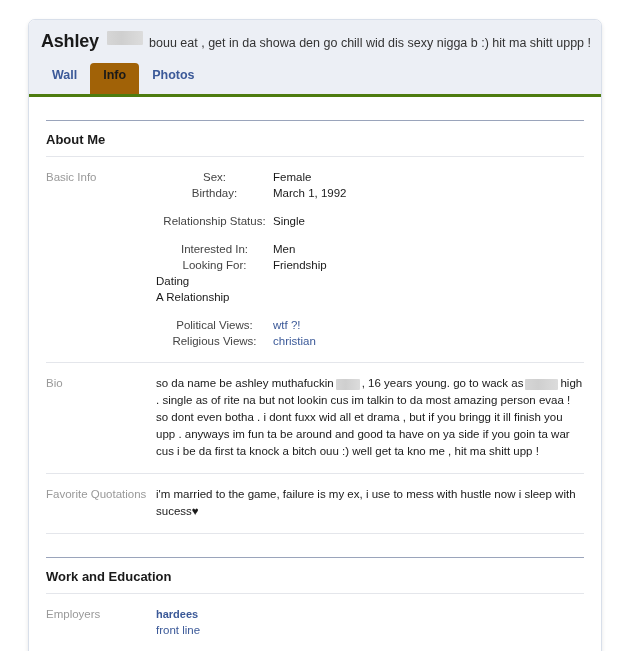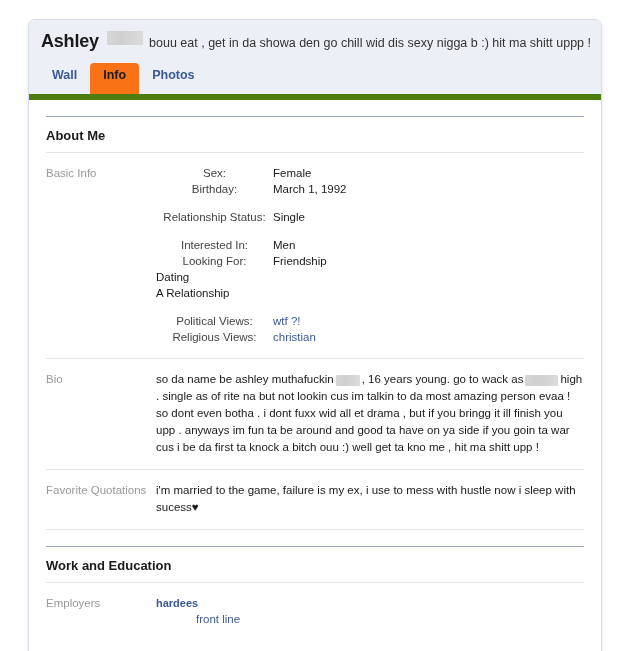--- a/index.html
+++ b/index.html
@@ -23,21 +23,21 @@
     border: 1px solid #d8dfea;
     border-radius: 7px;
     box-shadow: 0 2px 4px rgba(0,0,0,0.10);
     box-sizing: border-box;
     overflow: hidden;
   }
 
   
   .card-header {
     background: #eceff5;
-    border-bottom: 6px solid #4d7c0f;
+    border-bottom: 3px solid #4d7c0f;
     padding: 11px 0 0 0;
   }
   .header-line {
     display: flex;
     align-items: baseline;
     padding: 0 10px 0 12px;
     white-space: nowrap;
     overflow: hidden;
   }
   .profile-name {
@@ -75,38 +75,38 @@
   .tab {
     font-size: 12.5px;
     font-weight: bold;
     color: #3b5998;
     padding: 5px 13px 12px 13px;
     border-radius: 4px 4px 0 0;
     line-height: 14px;
     cursor: pointer;
   }
   .tab.active {
-    background: #f97316;
+    background: #a16207;
     color: #1a1a1a;
   }
 
   
   .card-body {
     padding: 0 17px 18px 17px;
     background: #ffffff;
   }
 
   .section-title {
     font-size: 13px;
     font-weight: bold;
     color: #1a1a1a;
     border-top: 1px solid #9aa4bb;
     border-bottom: 1px solid #e4e6eb;
     padding: 11px 0 9px 0;
-    margin-top: 16px;
+    margin-top: 23px;
   }
 
   .row {
     display: flex;
     padding: 12px 0 13px 0;
     border-bottom: 1px solid #e4e6eb;
   }
   .row.no-border {
     border-bottom: none;
   }
@@ -186,21 +186,20 @@
     font-weight: bold;
     color: #3b5998;
     line-height: 16px;
     cursor: pointer;
   }
   .employer-secondary {
     font-size: 11.5px;
     color: #3b5998;
     line-height: 16px;
     cursor: pointer;
-    margin-left: 40px;
   }
 
   
   .watermark {
     text-align: right;
     padding-top: 8px;
     padding-right: 2px;
     font-style: italic;
   }
   .watermark-main {

